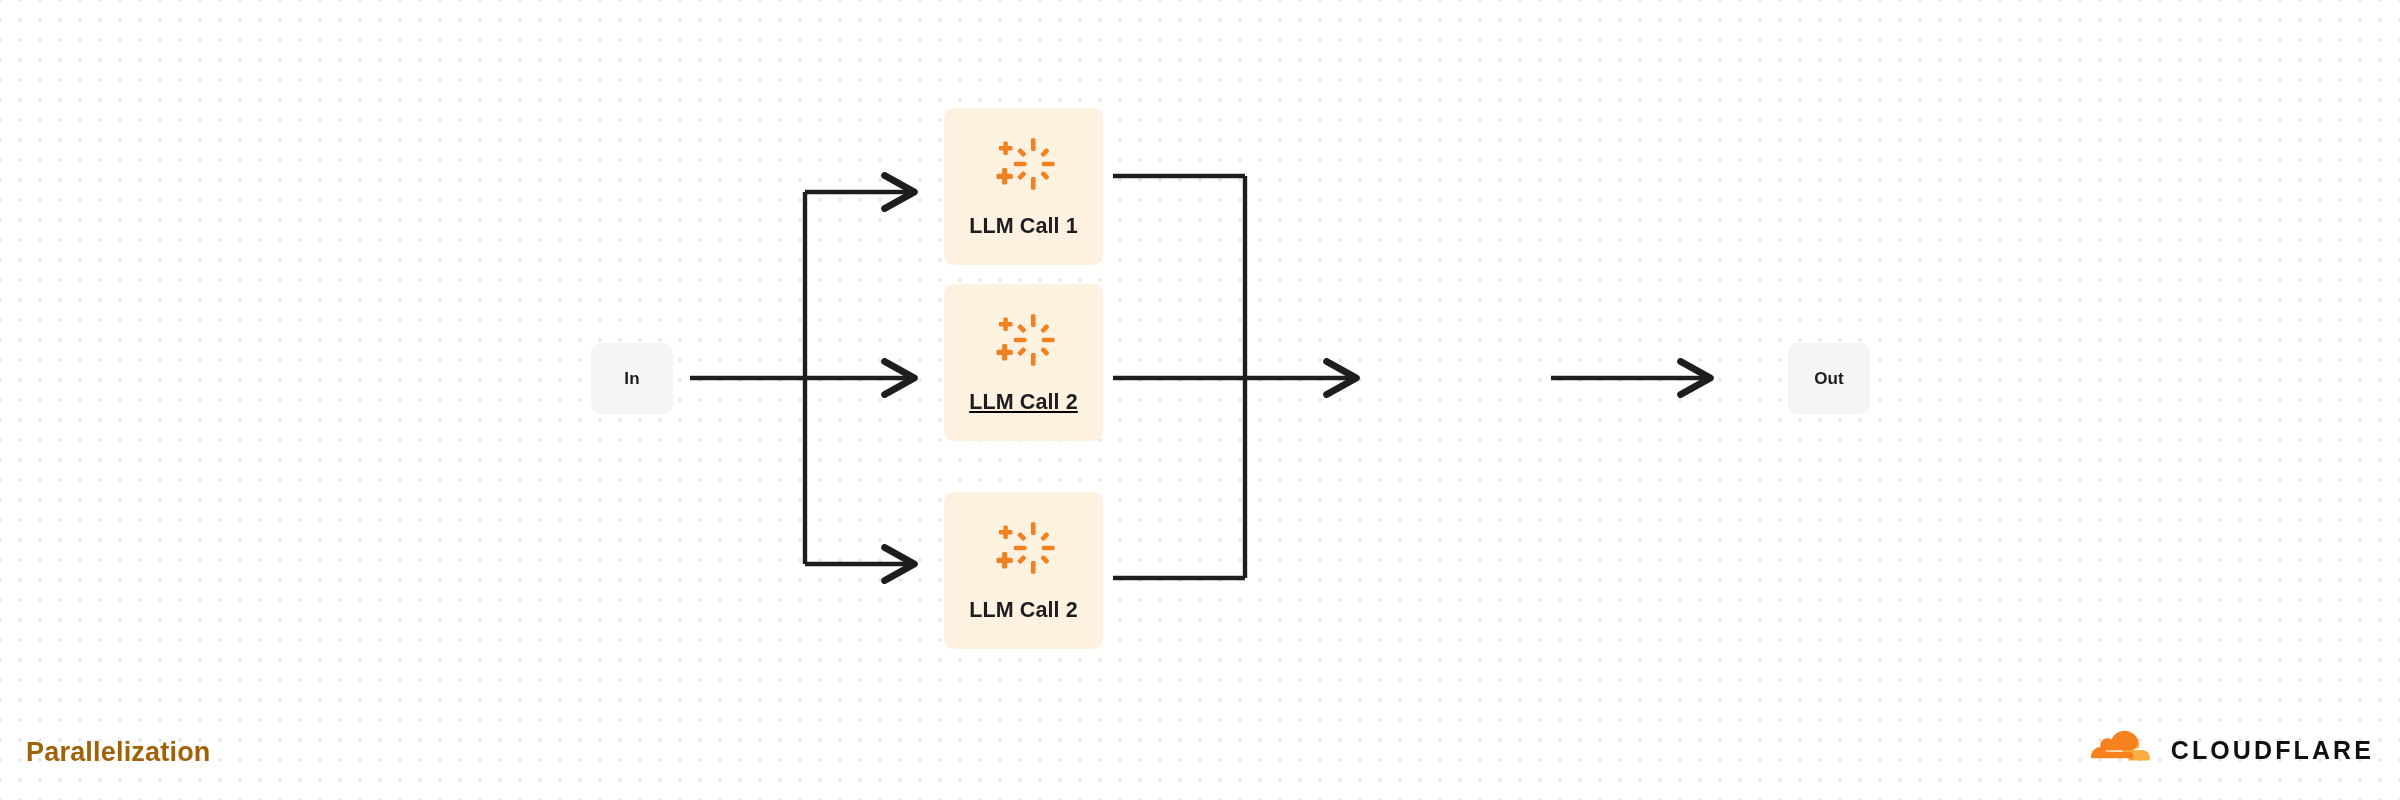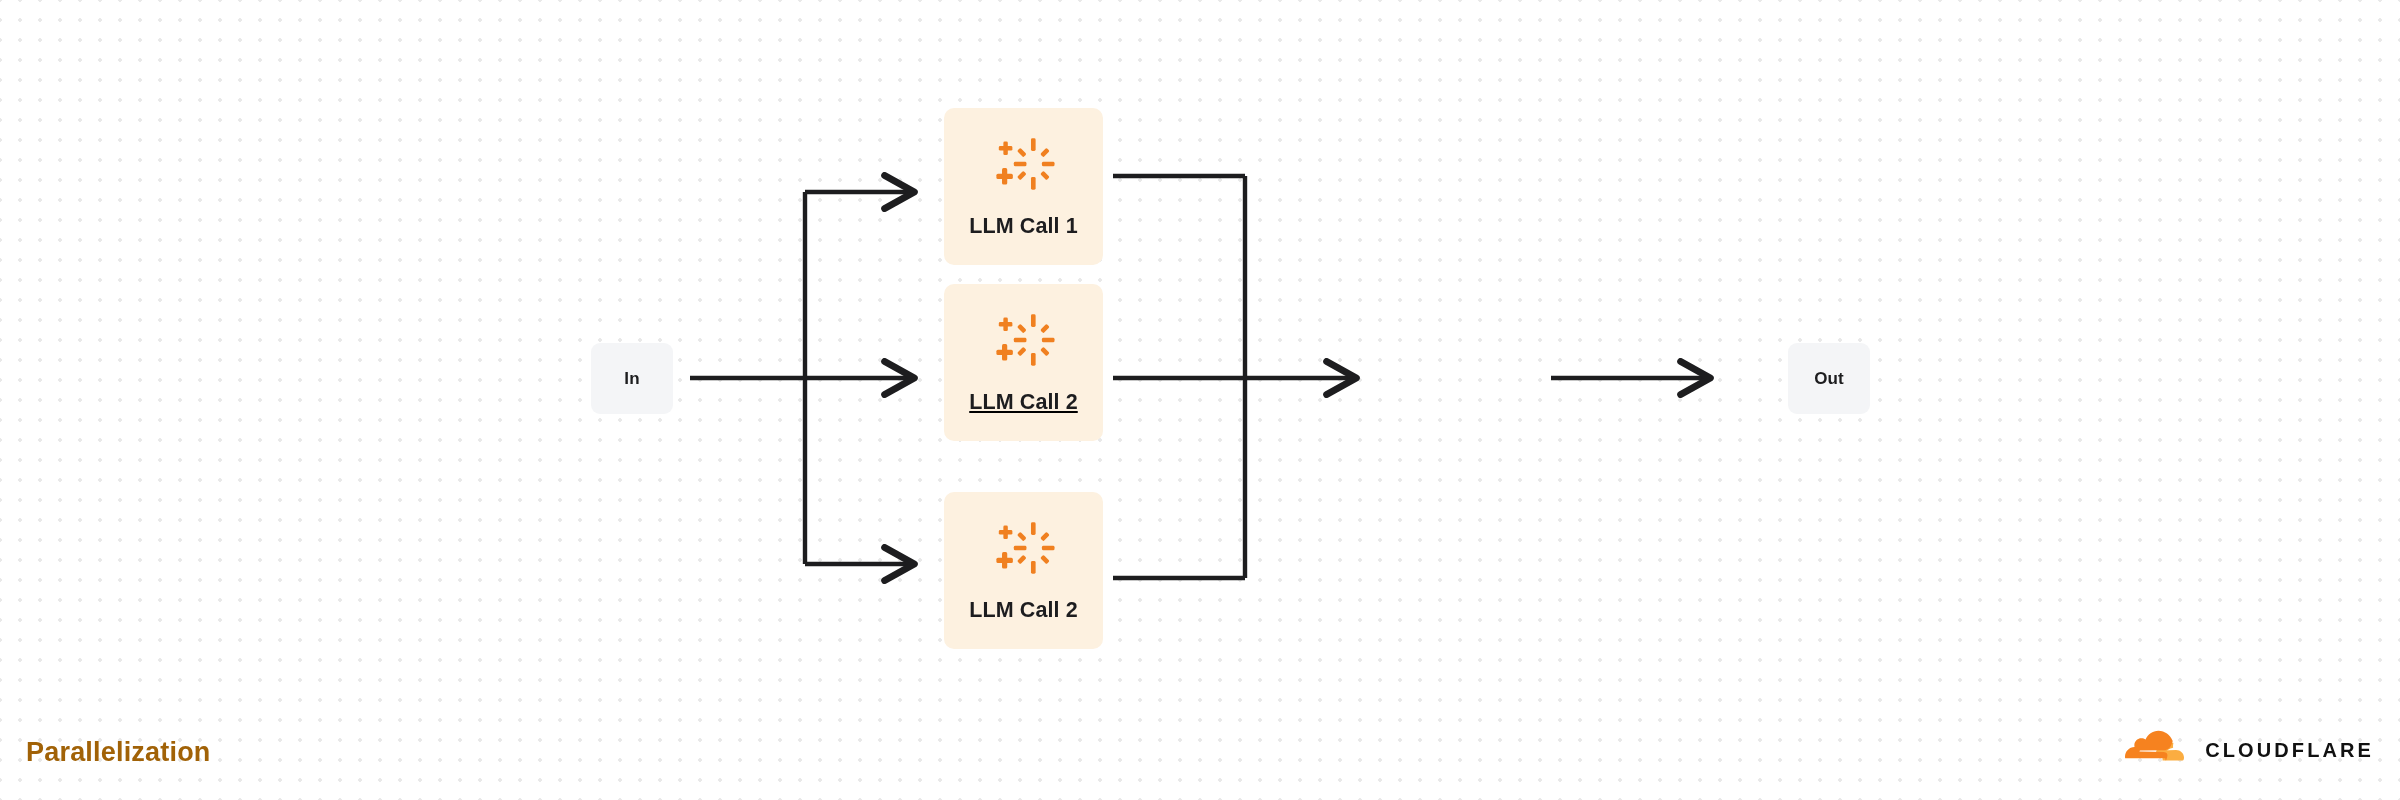--- a/index.html
+++ b/index.html
@@ -101,21 +101,21 @@
     position: absolute;
     right: 26px;
     bottom: 30px;
     display: flex;
     align-items: center;
     gap: 14px;
     z-index: 3;
   }
   #brand-mark { display: block; }
   #brand-word {
-    font-size: 20px;
+    font-size: 25px;
     font-weight: bold;
     color: #111111;
     letter-spacing: 3.1px;
   }
 </style>
 </head>
 <body>
 
 <div id="canvas">
 

